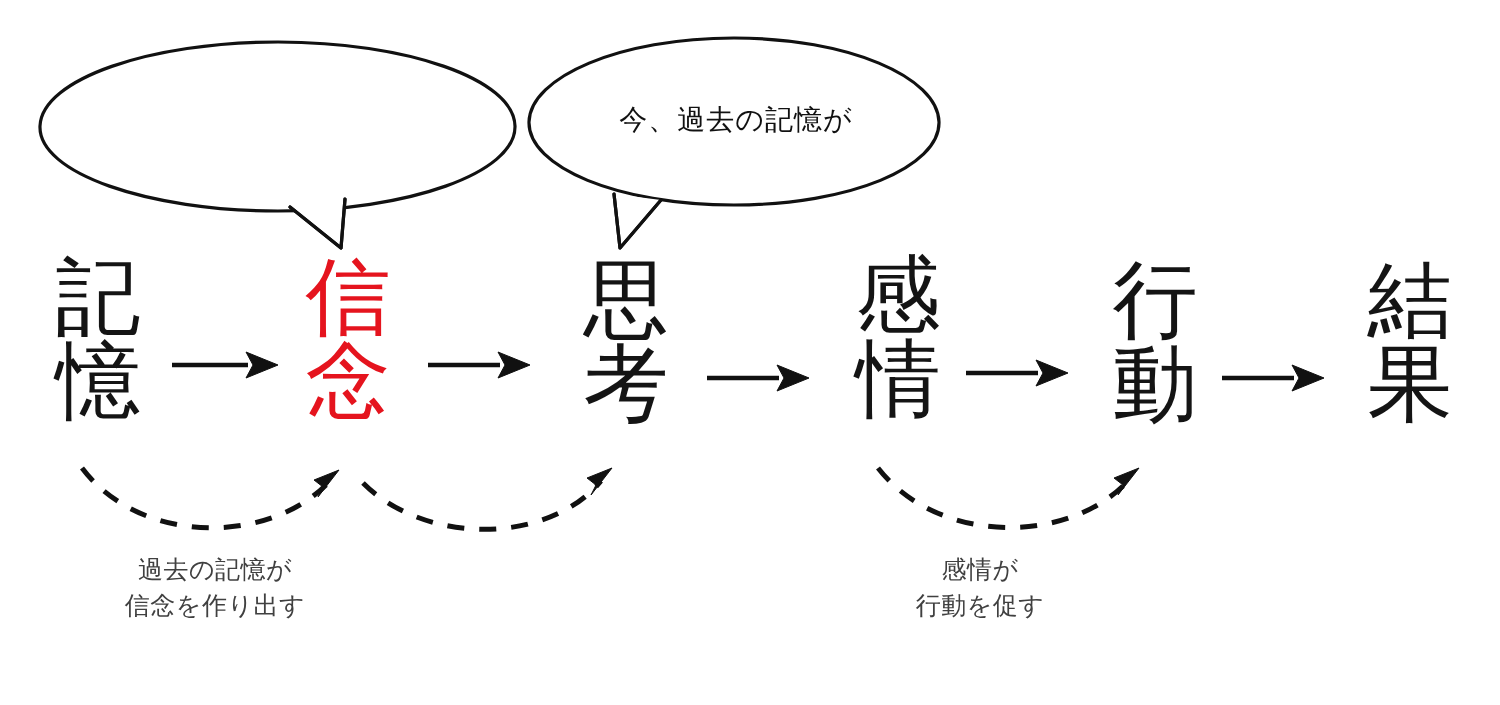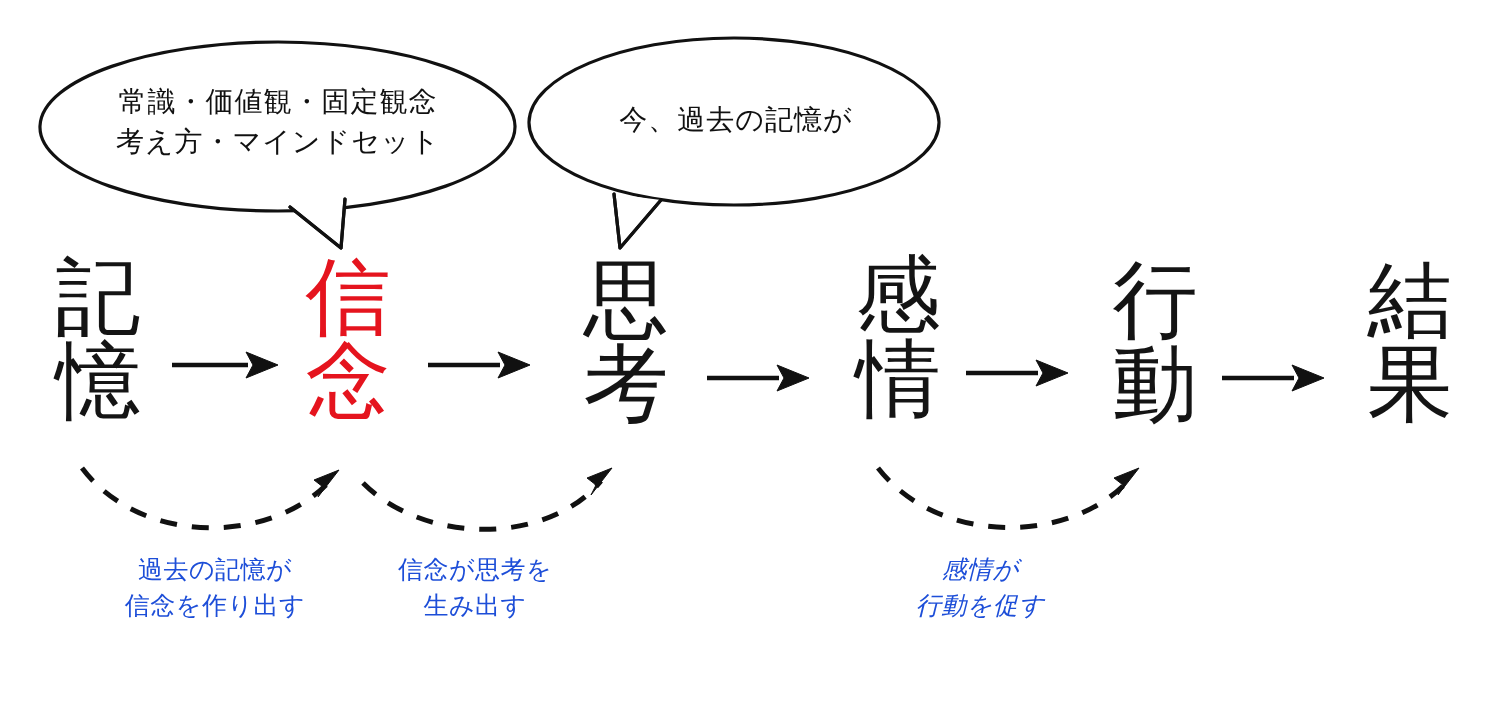--- a/index.html
+++ b/index.html
@@ -48,21 +48,21 @@
     line-height: 1.42;
     color: #111111;
     white-space: pre-line;
     letter-spacing: 1px;
   }
   .caption {
     position: absolute;
     text-align: center;
     font-size: 25px;
     line-height: 1.45;
-    color: #1d4ed8;
+    color: #404040;
     white-space: pre-line;
     letter-spacing: 0.5px;
   }
 </style>
 </head>
 <body>
 
 <div id="canvas">
 
   <svg id="vector-layer" viewBox="0 0 1500 705">
@@ -119,22 +119,20 @@
         <path d="M 363 483 C 425 545, 548 545, 601 481" stroke-dasharray="17 15"></path>
         <path d="M 612 468 L 587 478 L 596 485 L 591 495 Z" fill="#111111" stroke-width="1"></path>
       </g>
       <g>
         <path d="M 878 468 C 938 545, 1068 545, 1128 481" stroke-dasharray="17 15"></path>
         <path d="M 1139 468 L 1114 478 L 1123 485 L 1118 495 Z" fill="#111111" stroke-width="1"></path>
       </g>
     </g>
   </svg>
 
-  <div class="bubble-text" style="left:78px; top:82px; width:400px;">常識・価値観・固定観念
-考え方・マインドセット</div>
 
   <div class="bubble-text" style="left:560px; top:100px; width:352px;">今、過去の記憶が</div>
 
   <div class="chain-label" style="left:28px; top:255px;">記
 憶</div>
 
   <div class="chain-label accent" style="left:278px; top:255px;">信
 念</div>
 
   <div class="chain-label" style="left:556px; top:258px;">思
@@ -145,19 +143,17 @@
 
   <div class="chain-label" style="left:1085px; top:258px;">行
 動</div>
 
   <div class="chain-label" style="left:1340px; top:258px;">結
 果</div>
 
   <div class="caption" style="left:75px; top:552px; width:280px;">過去の記憶が
 信念を作り出す</div>
 
-  <div class="caption" style="left:365px; top:552px; width:220px;">信念が思考を
-生み出す</div>
 
-  <div class="caption" style="left:870px; top:552px; width:220px;font-style:italic;">感情が
+  <div class="caption" style="left:870px; top:552px; width:220px;">感情が
 行動を促す</div>
 
 </div>
 
 </body></html>

